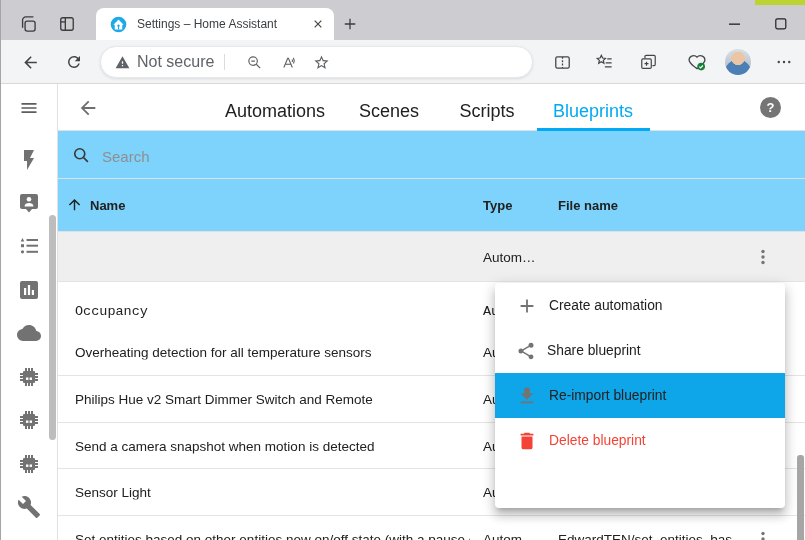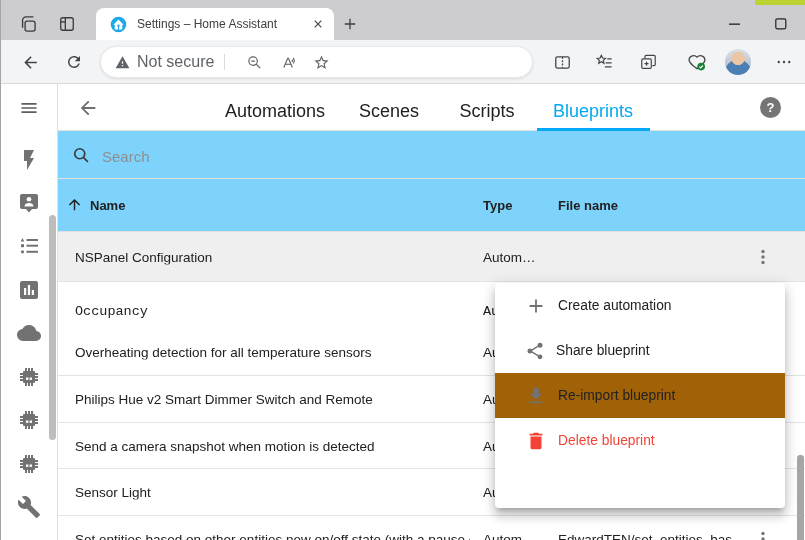--- a/index.html
+++ b/index.html
@@ -47,22 +47,22 @@
   .cell{font-size:13.5px;color:#212121;top:50%;transform:translateY(-50%);white-space:nowrap;}
   .c-name{left:17px;max-width:395px;overflow:hidden;}
   .c-type{left:425px;}
   .c-file{left:500px;max-width:192px;overflow:hidden;}
   .kebab{left:693px;top:50%;transform:translateY(-50%);width:24px;height:24px;cursor:pointer;}
 
   
   .menu{left:495px;top:283px;width:290px;height:225px;background:#fff;border-radius:4px;z-index:20;
         box-shadow:0 5px 5px -3px rgba(0,0,0,.2),0 8px 10px 1px rgba(0,0,0,.14),0 3px 14px 2px rgba(0,0,0,.12);
         overflow:hidden;}
-  .menu-item{height:45px;display:flex;align-items:center;padding-left:30px;cursor:pointer;}
-  .menu-item.hover{background:#a16207;}
+  .menu-item{height:45px;display:flex;align-items:center;padding-left:21px;cursor:pointer;}
+  .menu-item.hover{background:#0ea5e9;}
   .menu-item .lbl{font-size:13.8px;color:#212121;margin-left:11px;white-space:nowrap;}
   .menu-item.danger .lbl{color:#f44336;}
 
   .main-scroll{left:797px;top:455px;width:7px;height:90px;background:#a6a6a6;border-radius:3px;z-index:30;}
   .win-edge{left:0;top:0;width:1px;height:540px;background:#a5a5a5;z-index:40;}
 
   .avatar{width:26px;height:26px;border-radius:50%;
     background:
       radial-gradient(circle at 50% 36%,#ecc6a4 0 31%,transparent 33%),
       radial-gradient(circle at 50% 92%,#4b7fb5 0 48%,transparent 50%),
@@ -330,21 +330,20 @@
     <svg width="17" height="17" viewBox="0 0 24 24" fill="#212121">
         <path d="M13,20H11V8L5.5,13.5L4.08,12.08L12,4.16L19.92,12.08L18.5,13.5L13,8V20Z"></path>
       </svg>
   </span>
   <span class="abs th" style="left:32px;">Name</span>
   <span class="abs th" style="left:425px;">Type</span>
   <span class="abs th" style="left:500px;">File name</span>
 </div>
 
 <div class="abs row selected" style="top:232px;height:50px;">
-  <span class="abs cell c-name">NSPanel Configuration</span>
   <span class="abs cell c-type">Autom…</span>
   <span class="abs kebab">
       <svg width="24" height="24" viewBox="0 0 24 24" fill="#757575">
         <circle cx="12" cy="6.5" r="1.7"></circle>
         <circle cx="12" cy="12" r="1.7"></circle>
         <circle cx="12" cy="17.5" r="1.7"></circle>
       </svg>
     </span>
 </div>
 <div class="abs row" style="top:288px;height:47px;font-family:Liberation Mono, monospace;">

